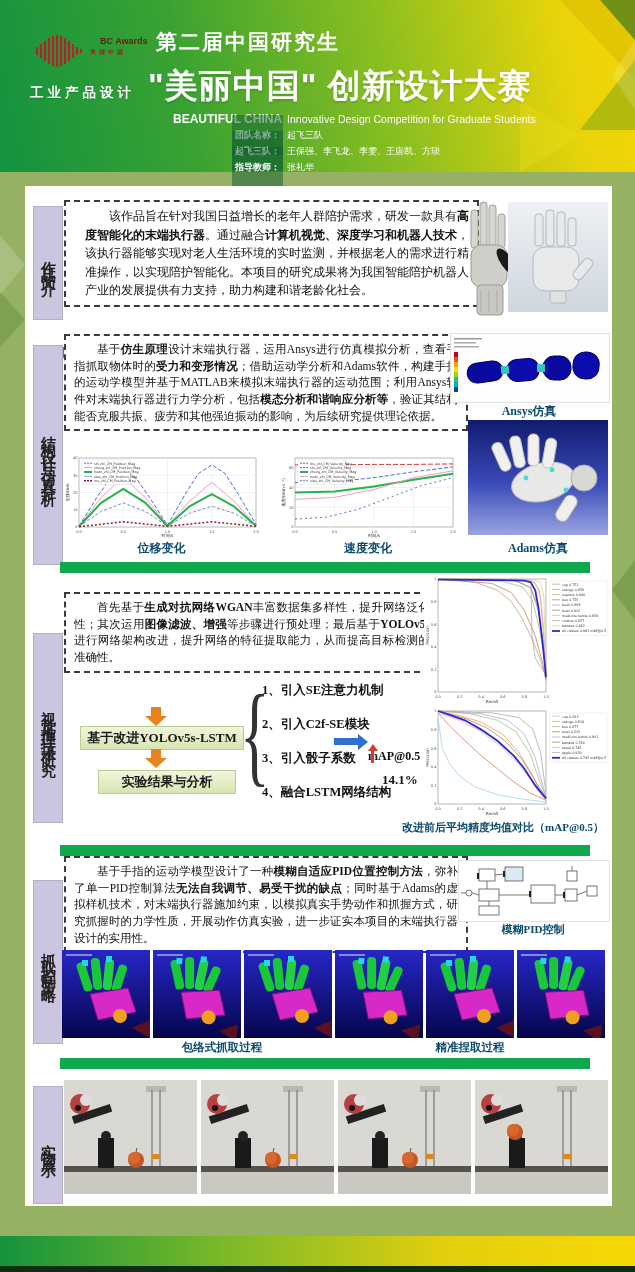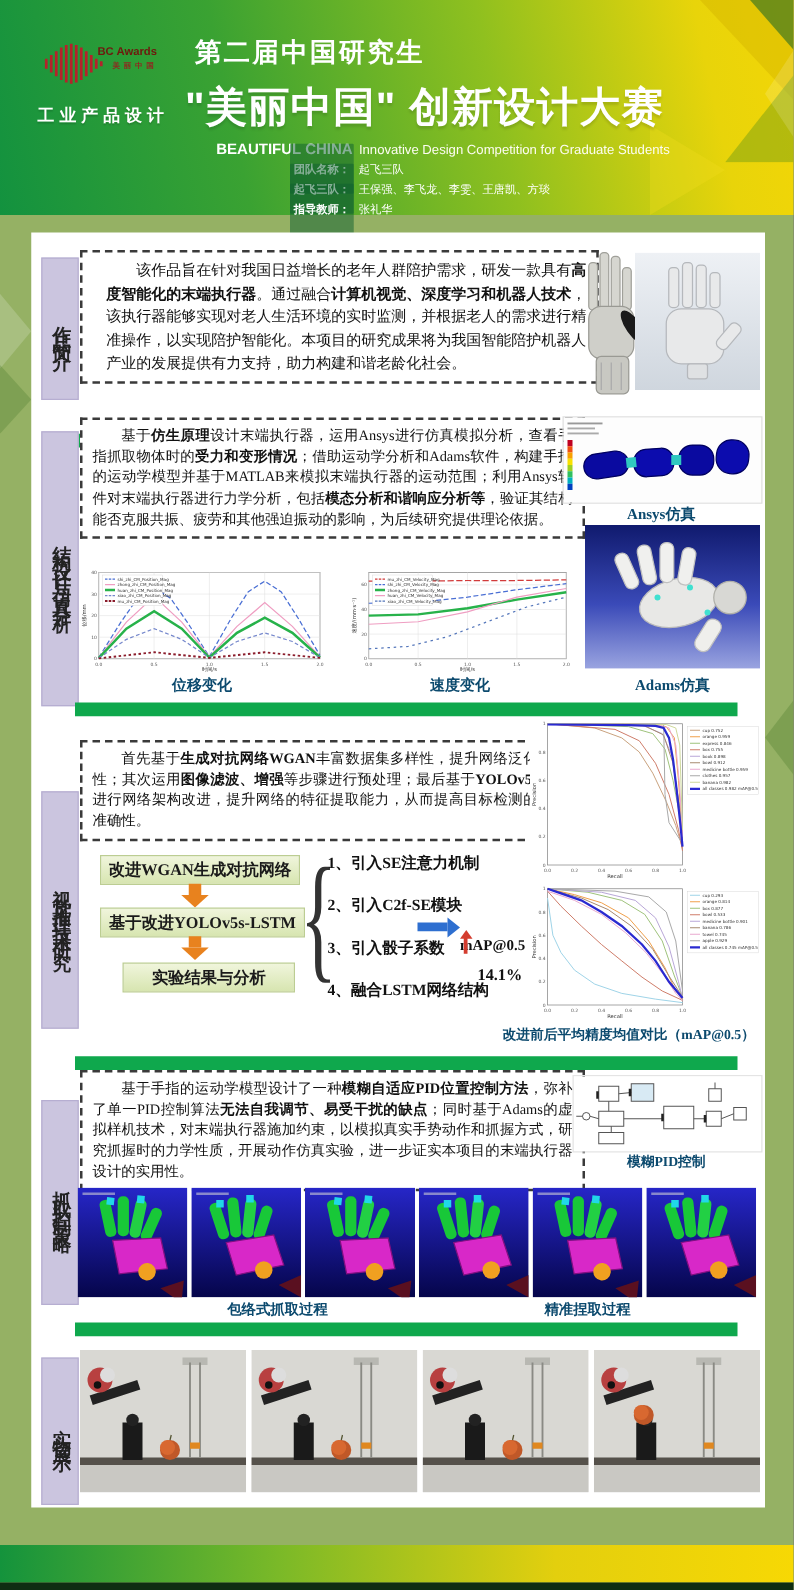--- a/index.html
+++ b/index.html
@@ -3,21 +3,21 @@
 <meta charset="utf-8">
 <style>
   html,body{margin:0;padding:0;background:#666;}
   #poster{position:relative;width:635px;height:1272px;background:#95b164;overflow:hidden;
           font-family:"Liberation Sans",sans-serif;}
   
   .header{position:absolute;left:0;top:0;width:635px;height:172px;
           background:linear-gradient(78deg,#13923f 0%,#3aa232 30%,#8fc01f 62%,#e8d40a 88%,#f4d606 100%);}
   .tri{position:absolute;pointer-events:none;}
   .logo-mark{position:absolute;left:34px;top:34px;}
-  .logo-brand{position:absolute;left:78px;top:36px;font-size:9px;font-weight:bold;color:#6e1a0e;}
+  .logo-brand{position:absolute;left:100px;top:36px;font-size:9px;font-weight:bold;color:#6e1a0e;}
   .logo-brand-cn{position:absolute;left:90px;top:48px;font-size:6px;letter-spacing:3px;color:#8d2b20;font-weight:bold;}
   .category{position:absolute;left:30px;top:84px;font-size:13.5px;font-weight:bold;color:#fff;letter-spacing:4px;text-shadow:0 1px 1px rgba(0,0,0,.15);}
   .title1{position:absolute;left:156px;top:28px;font-size:21px;font-weight:bold;color:#fff;letter-spacing:2px;}
   .title2{position:absolute;left:148px;top:64px;font-size:33px;font-weight:bold;color:#fff;letter-spacing:1px;text-shadow:0 2px 2px rgba(0,0,0,.12);}
   .subtitle{position:absolute;left:158px;top:112px;font-size:10.5px;color:#fdfdf2;padding-left:15px;}
   .subtitle b{font-size:12px;color:#fff;margin-right:5px;}
   .team{position:absolute;left:232px;top:129px;font-size:9px;color:#fff;}
   .team-row{margin-bottom:3px;white-space:nowrap;}
   .team-label{background:rgba(13,96,48,.5);padding:15px 3px;font-weight:bold;border-radius:1px;}
   .team-value{margin-left:4px;}
@@ -279,21 +279,20 @@
         <circle cx="98" cy="70" r="2.4" fill="#40e0d0"></circle>
     </svg>
   </div>
   <div class="cap" style="left:468px;top:540px;width:140px;">Adams仿真</div>
   <div class="hr" style="top:562px;"></div>
 
   <div class="vlabel" style="left:33px;top:633px;width:28px;height:188px;">视觉推理技术研究</div>
   <div class="tbox fs115" style="left:64px;top:592px;width:356px;">
     <p><span>首先基于</span><b>生成对抗网络WGAN</b><span>丰富数据集多样性，提升网络泛化性；其次运用</span><b>图像滤波、增强</b><span>等步骤进行预处理；最后基于</span><b>YOLOv5s</b><span>进行网络架构改进，提升网络的特征提取能力，从而提高目标检测的准确性。</span></p>
   </div>
-  <div class="fbox" style="left:80px;top:684px;width:158px;height:22px;">改进WGAN生成对抗网络</div>
   <div class="darrow" style="left:151px;top:707px;"></div>
   <div class="fbox" style="left:80px;top:726px;width:162px;height:22px;">基于改进YOLOv5s-LSTM</div>
   <div class="darrow" style="left:151px;top:749px;"></div>
   <div class="fbox" style="left:98px;top:770px;width:136px;height:22px;">实验结果与分析</div>
   <div class="brace" style="left:240px;top:678px;">{</div>
   <div class="fitem" style="left:262px;top:682px;">1、引入SE注意力机制</div>
   <div class="fitem" style="left:262px;top:716px;">2、引入C2f-SE模块</div>
   <div class="fitem" style="left:262px;top:750px;">3、引入骰子系数</div>
   <div class="fitem" style="left:262px;top:784px;">4、融合LSTM网络结构</div>
   <div class="harrow" style="left:334px;top:738px;"></div>

